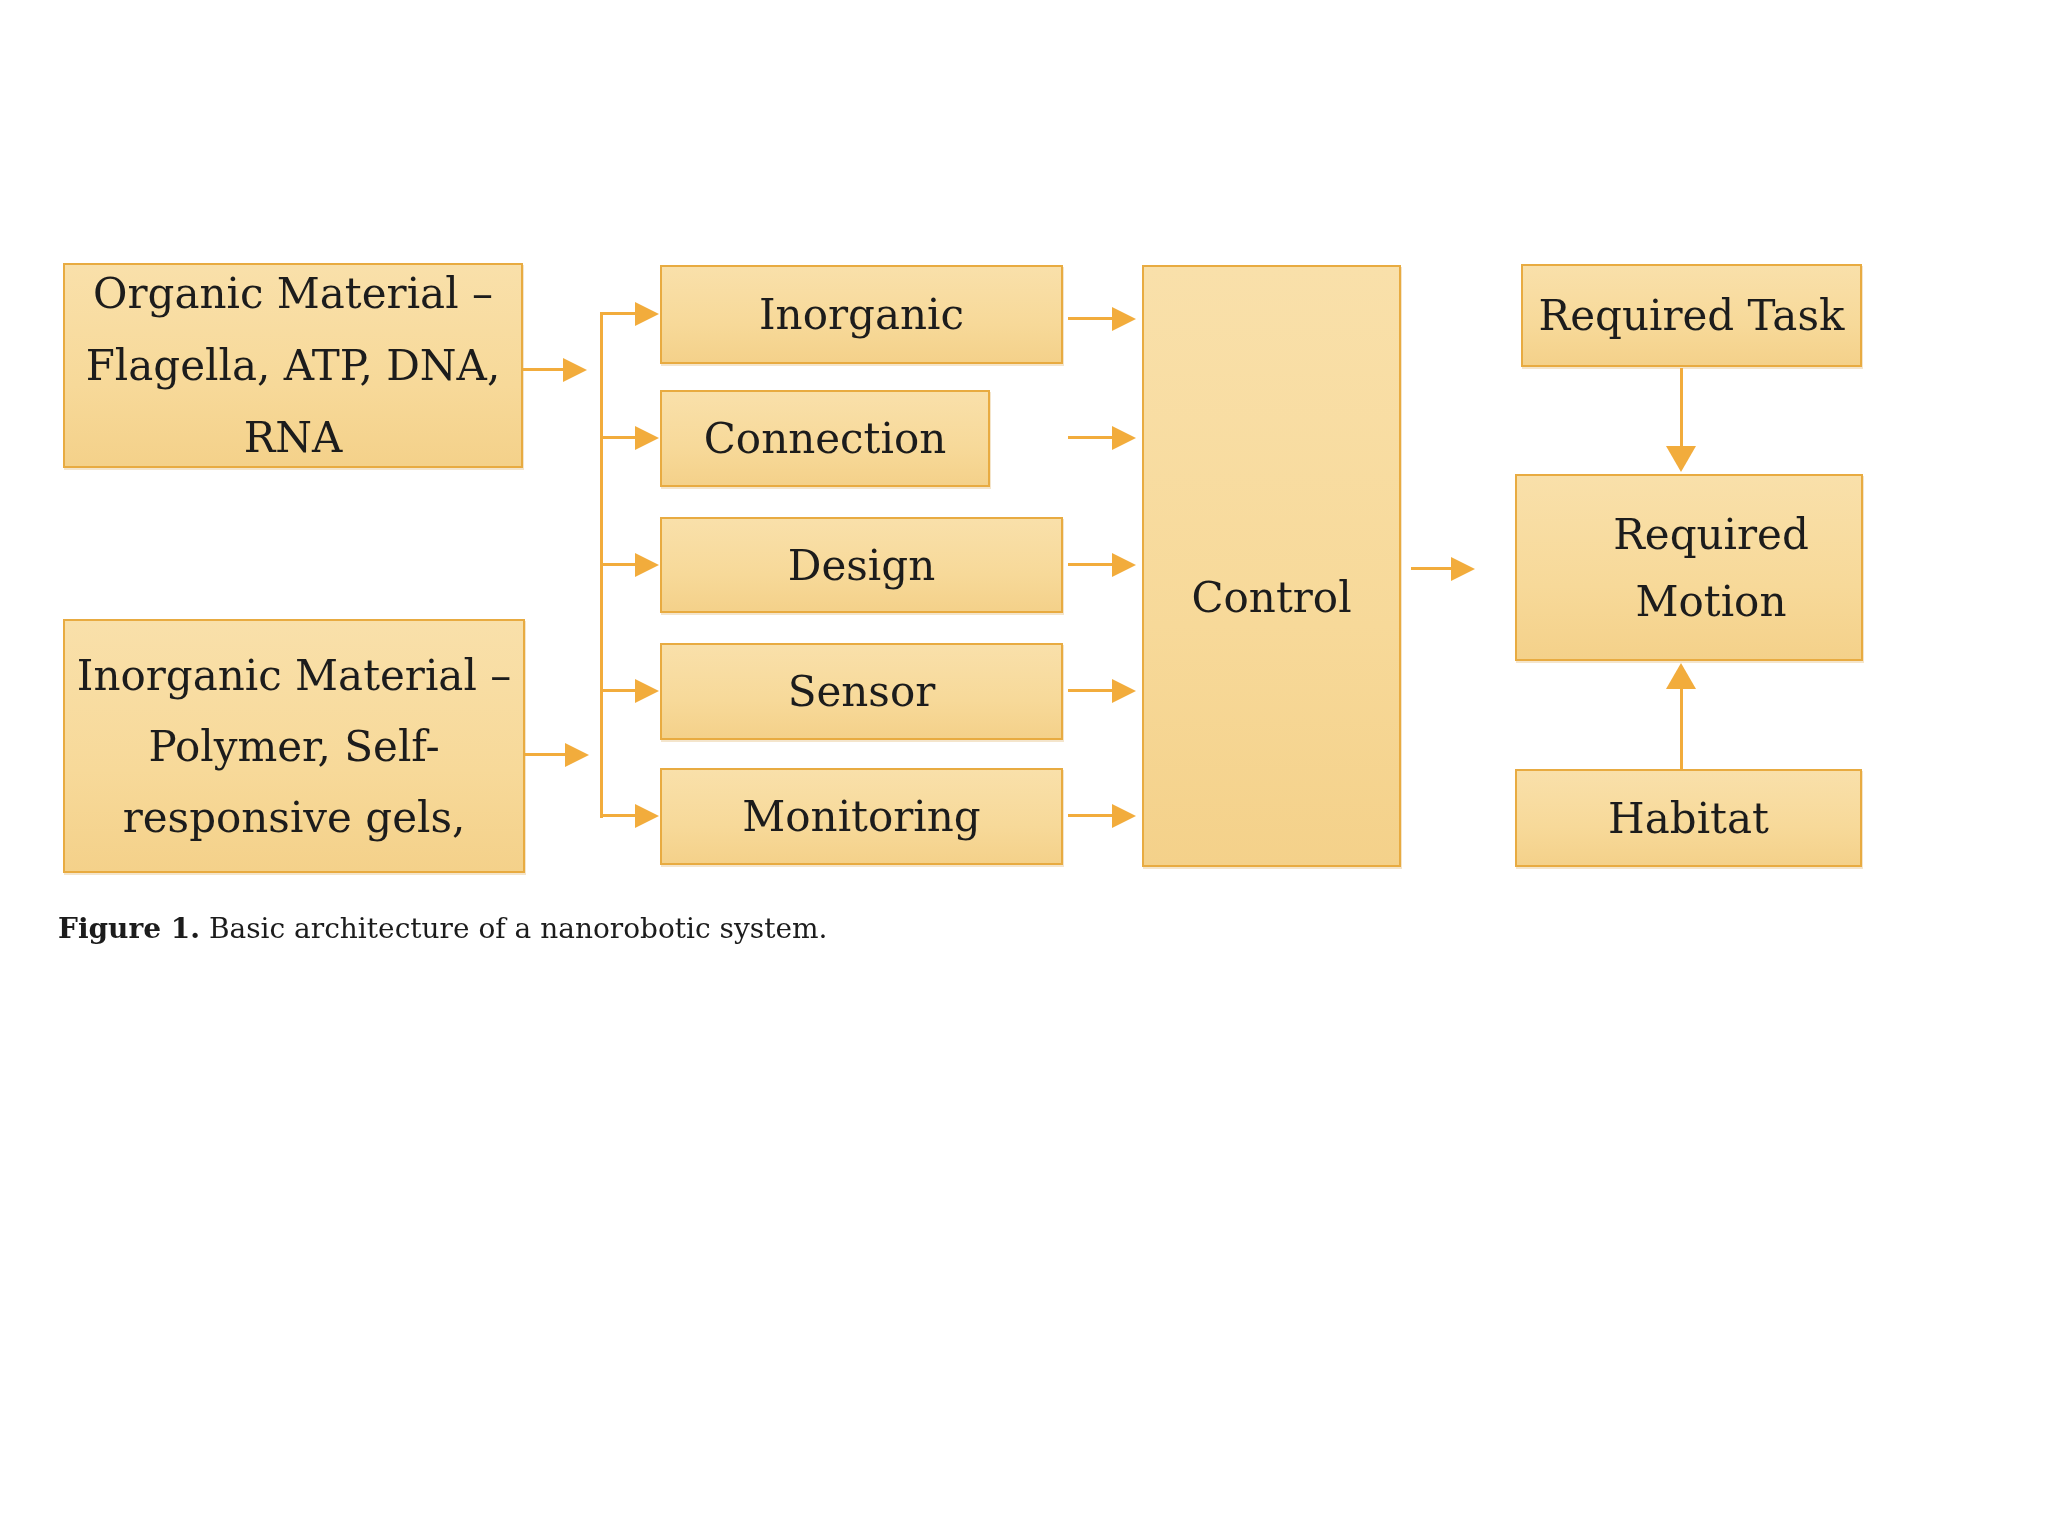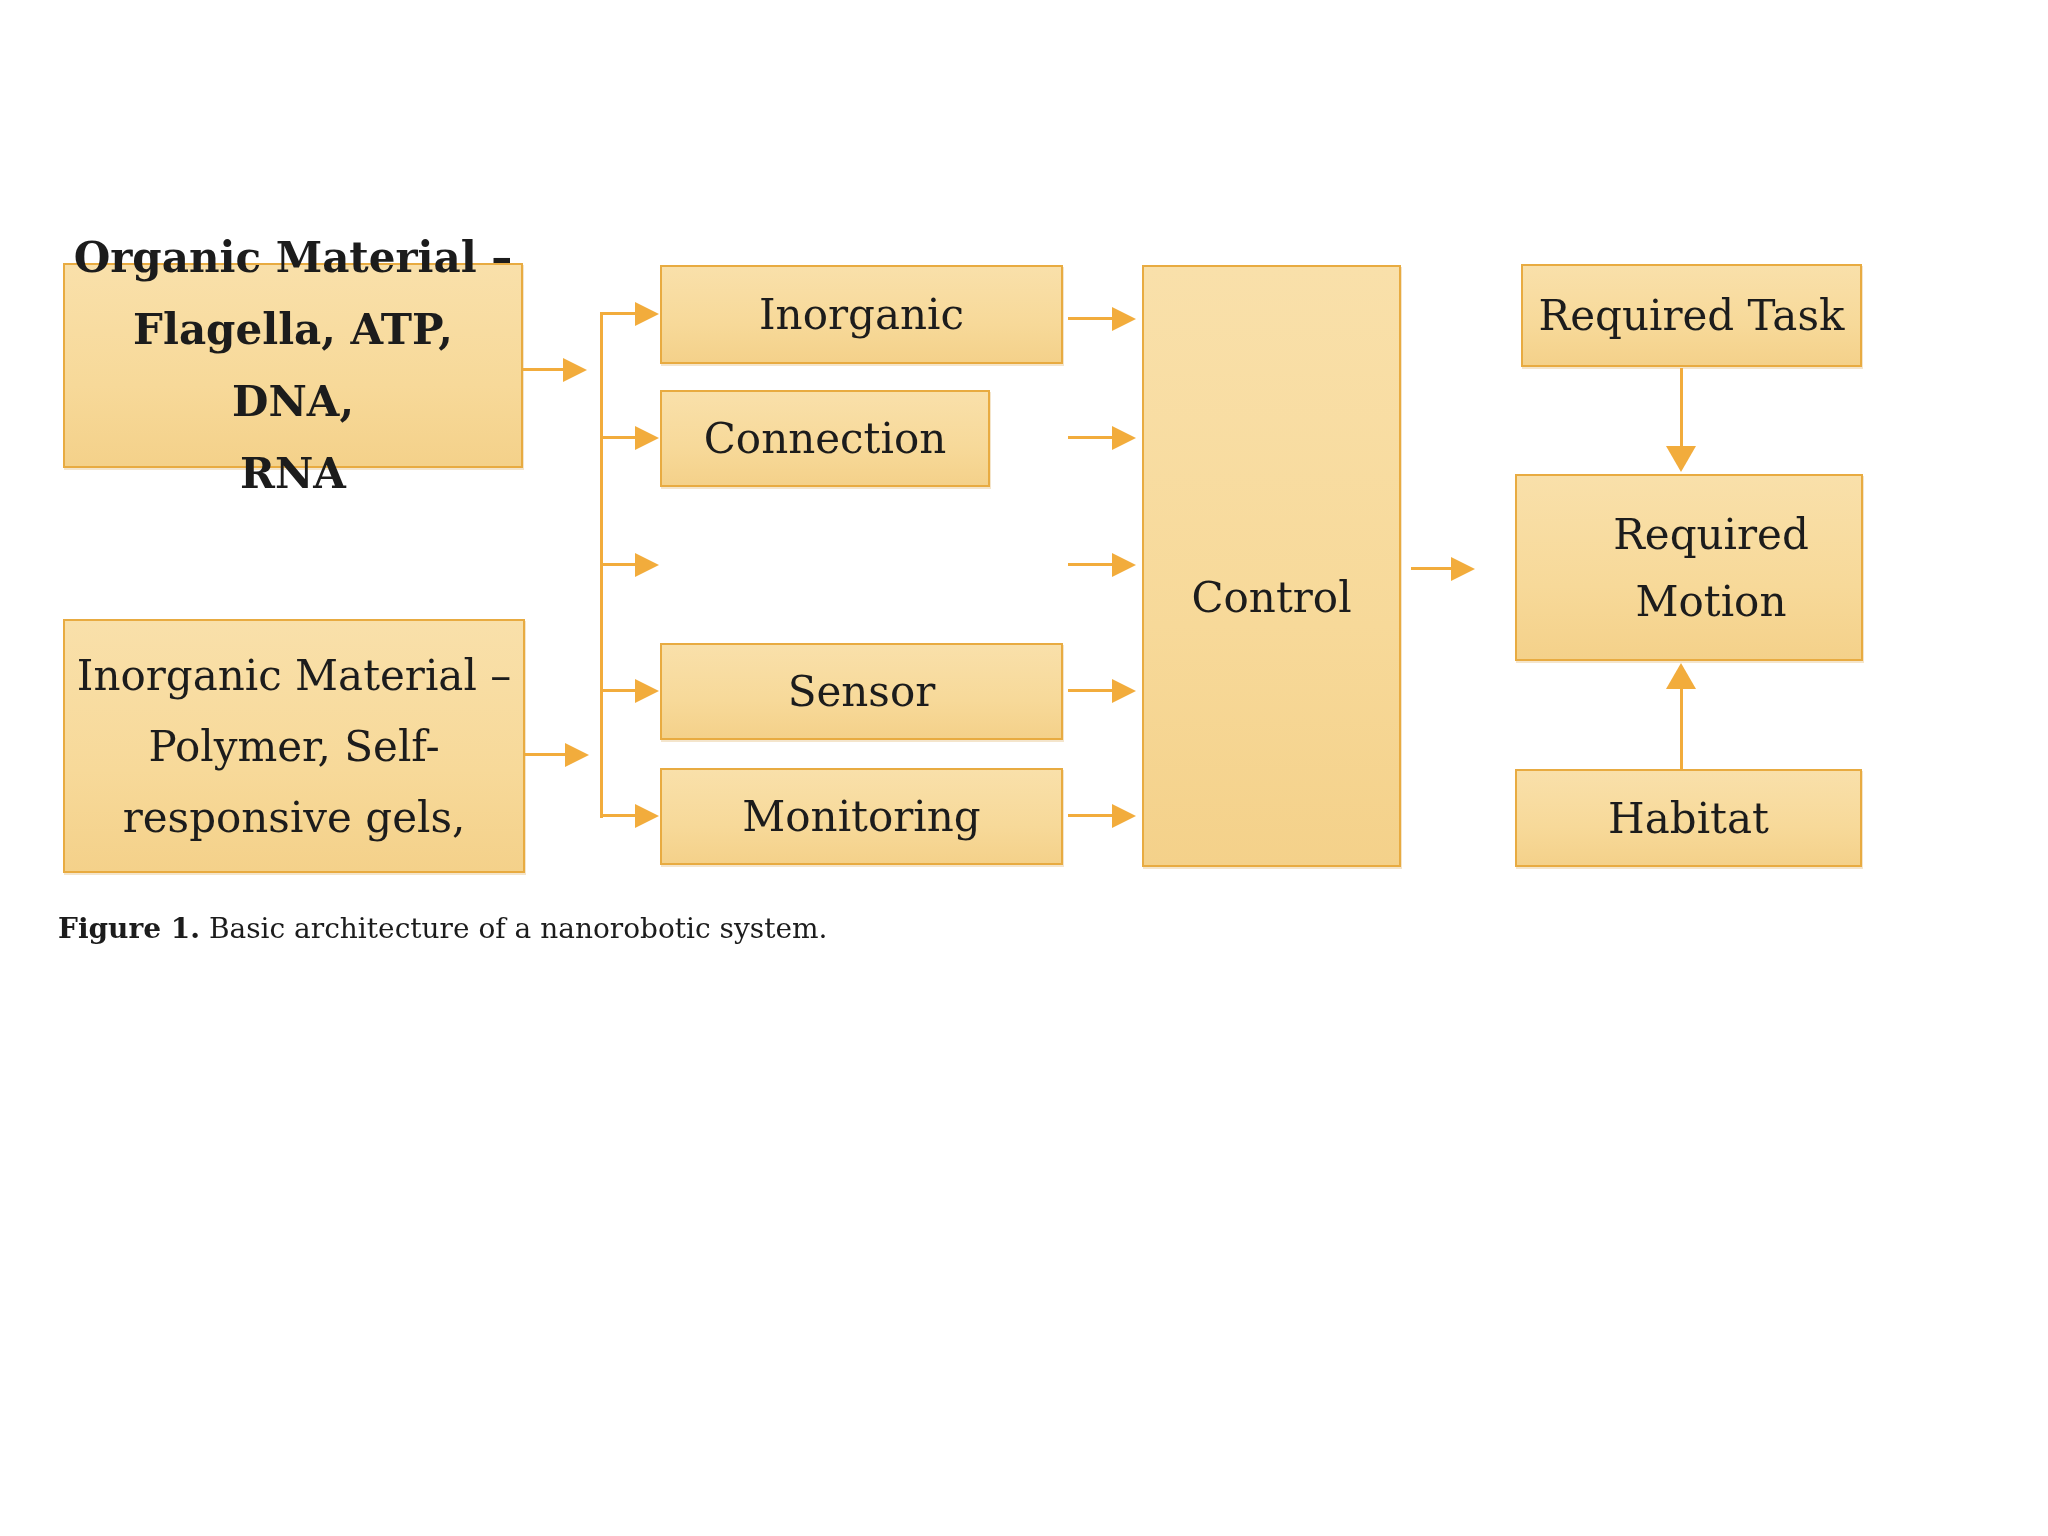--- a/index.html
+++ b/index.html
@@ -53,32 +53,33 @@
     color:var(--text);
     margin:0;
   }
   .caption .bold{font-weight:bold;}
 </style>
 </head>
 <body>
 
 <div class="canvas">
 
-  <div class="box" style="left:63px;top:263px;width:460px;height:205px;line-height:72px;font-weight:bold;">Organic Material –
+  <div class="box" style="left:63px;top:263px;width:460px;height:205px;line-height:72px;">Organic Material –
 Flagella, ATP, DNA,
 RNA</div>
 
   <div class="box" style="left:63px;top:619px;width:462px;height:254px;line-height:71px;">Inorganic Material –
 Polymer, Self-
 responsive gels,</div>
 
   <div class="box" style="left:660px;top:265px;width:403px;height:99px;">Inorganic</div>
 
   <div class="box" style="left:660px;top:390px;width:330px;height:97px;">Connection</div>
 
+  <div class="box" style="left:660px;top:517px;width:403px;height:96px;">Design</div>
 
   <div class="box" style="left:660px;top:643px;width:403px;height:97px;">Sensor</div>
 
   <div class="box" style="left:660px;top:768px;width:403px;height:97px;">Monitoring</div>
 
   <div class="box" style="left:1142px;top:265px;width:259px;height:602px;padding-top:62px;">Control</div>
 
   <div class="box" style="left:1513px;top:264px;width:341px;height:103px;margin-left:8px;">Required Task</div>
 
   <div class="box" style="left:1515px;top:474px;width:348px;height:187px;line-height:67px;padding-left:44px;">Required

